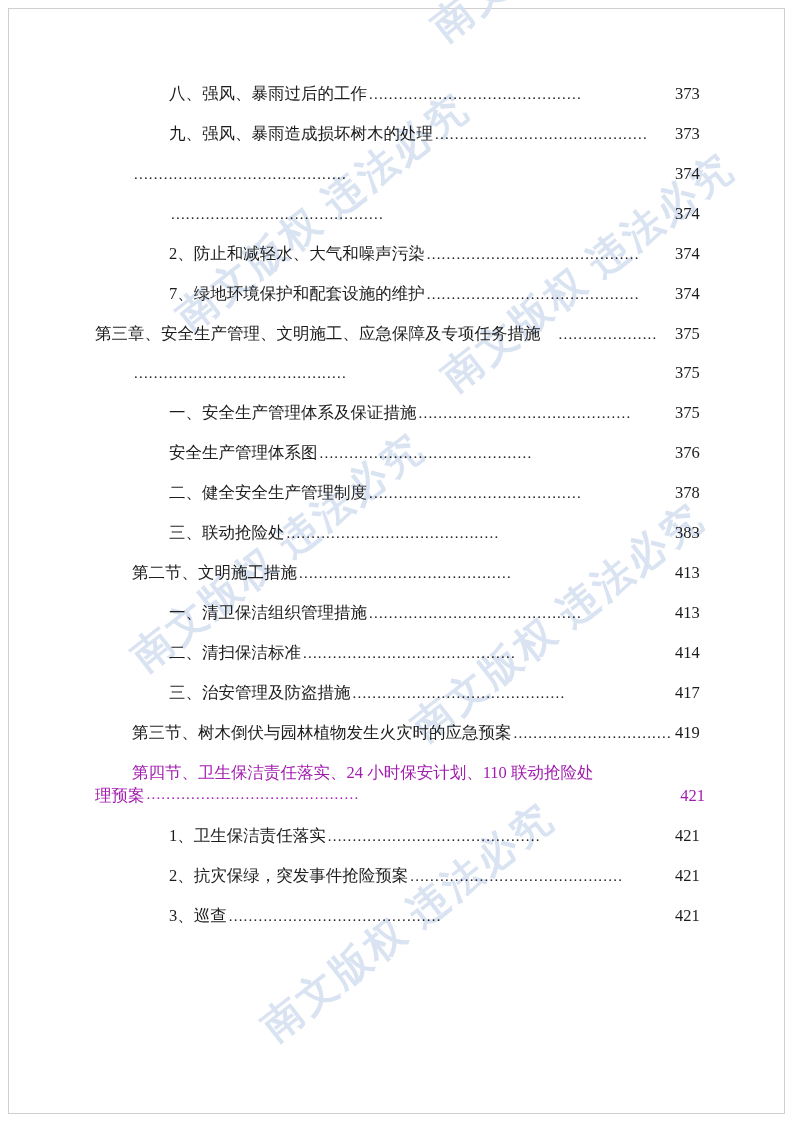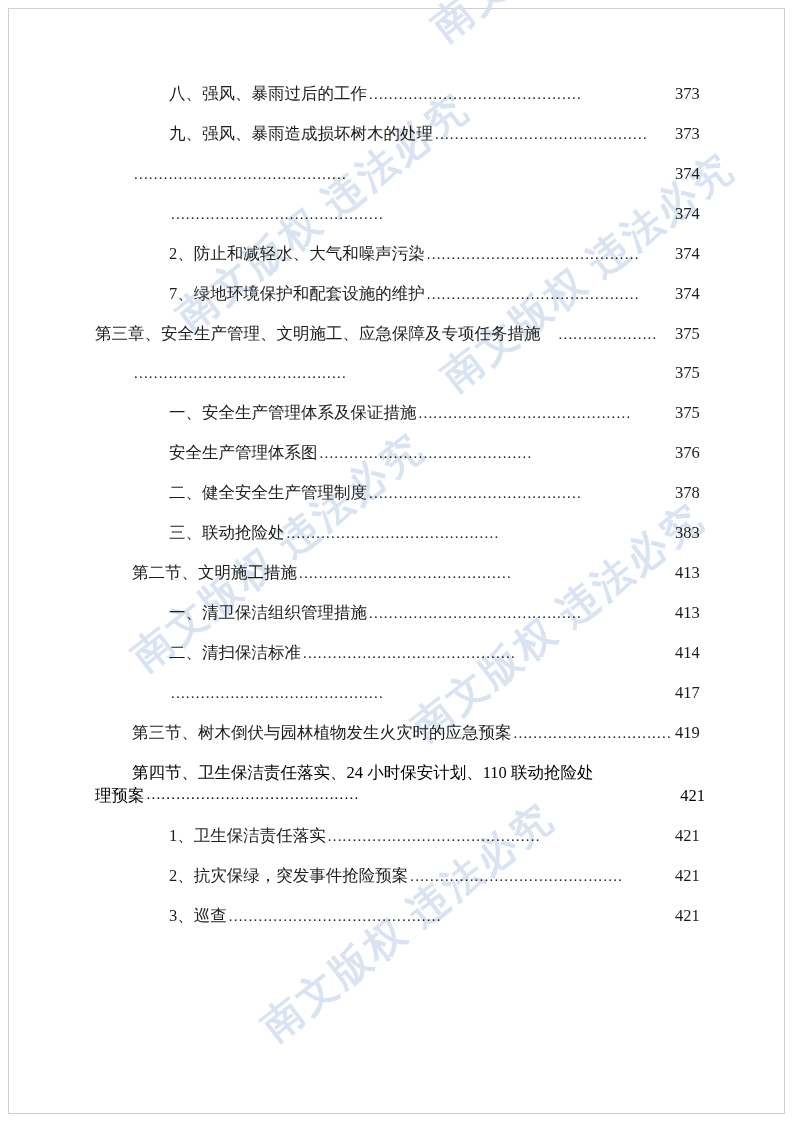--- a/index.html
+++ b/index.html
@@ -61,21 +61,21 @@
     text-align: left;
     min-width: 30px;
   }
   
   .lvl0 { margin-left: 0; gap: 16px; }
   .lvl1 { margin-left: 37px; }
   .lvl2 { margin-left: 74px; }
 
   .wrapline {
     font-size: 16.5px;
-    color: #000000;
+    color: #a21caf;
     line-height: 1.42;
     margin-bottom: 16.5px;
   }
   .wrapline .first {
     display: block;
     margin-left: 37px;
   }
   .wrapline .second {
     display: flex;
     align-items: flex-start;
@@ -213,20 +213,21 @@
       <span class="pg">413</span>
     </div>
 
     <div class="toc-line lvl2">
       <span class="txt">二、清扫保洁标准</span>
       <span class="dots">...........................................</span>
       <span class="pg">414</span>
     </div>
 
     <div class="toc-line lvl2">
+      <span class="txt">三、治安管理及防盗措施</span>
       <span class="dots">...........................................</span>
       <span class="pg">417</span>
     </div>
 
     <div class="toc-line lvl1">
       <span class="txt">第三节、树木倒伏与园林植物发生火灾时的应急预案</span>
       <span class="dots">...........................................</span>
       <span class="pg">419</span>
     </div>
 

